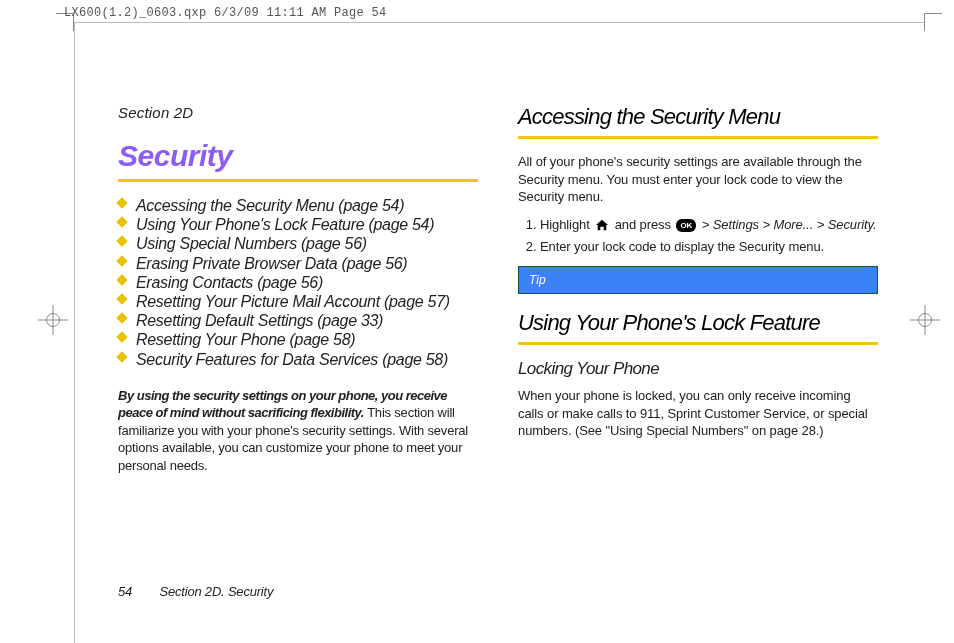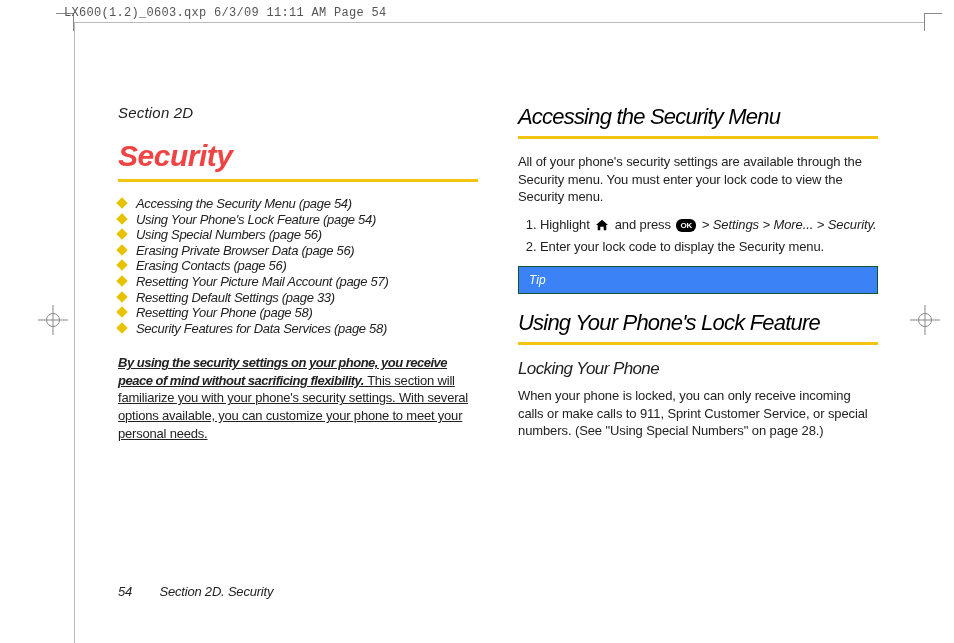--- a/index.html
+++ b/index.html
@@ -34,54 +34,53 @@
     font-style: italic;
     font-size: 15px;
     color: #222;
     margin-bottom: 18px;
     letter-spacing: 0.2px;
   }
   .big-title {
     font-weight: bold;
     font-style: italic;
     font-size: 30px;
-    color: #ef4444;
+    color: #8b5cf6;
     margin-bottom: 6px;
     letter-spacing: -0.5px;
   }
   .yellow-rule {
     height: 3px;
     background: #f1c40f;
     margin-bottom: 14px;
   }
   .toc { list-style: none; margin-bottom: 18px; }
   .toc li {
     display: flex;
     align-items: flex-start;
     gap: 10px;
     font-style: italic;
-    font-size: 13px;
+    font-size: 16px;
     color: #222;
     margin: 0 0;
     line-height: 1.2;
     letter-spacing: -0.3px;
   }
   .diamond {
     width: 8px; height: 8px;
     background: #e6c200;
     transform: rotate(45deg);
     flex: 0 0 8px;
     margin-top: 3px;
   }
   .intro {
     font-size: 13px;
     line-height: 1.35;
     color: #222;
     letter-spacing: -0.2px;
-    text-decoration: underline;
   }
   .intro .lead {
     font-style: italic;
     font-weight: bold;
     letter-spacing: -0.5px;
   }
   .h1 {
     font-style: italic;
     font-size: 22px;
     color: #000;

